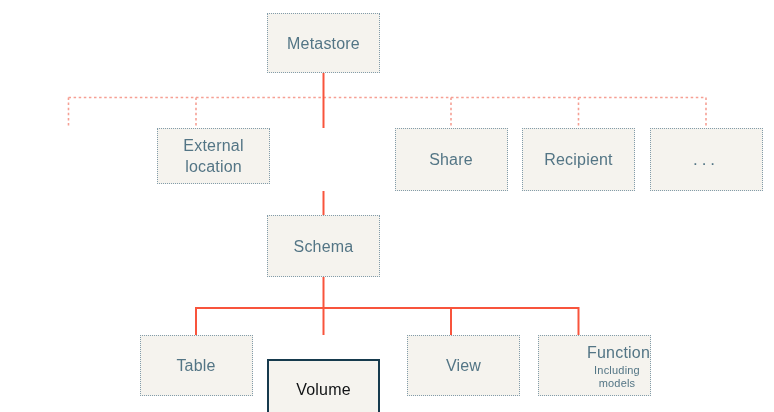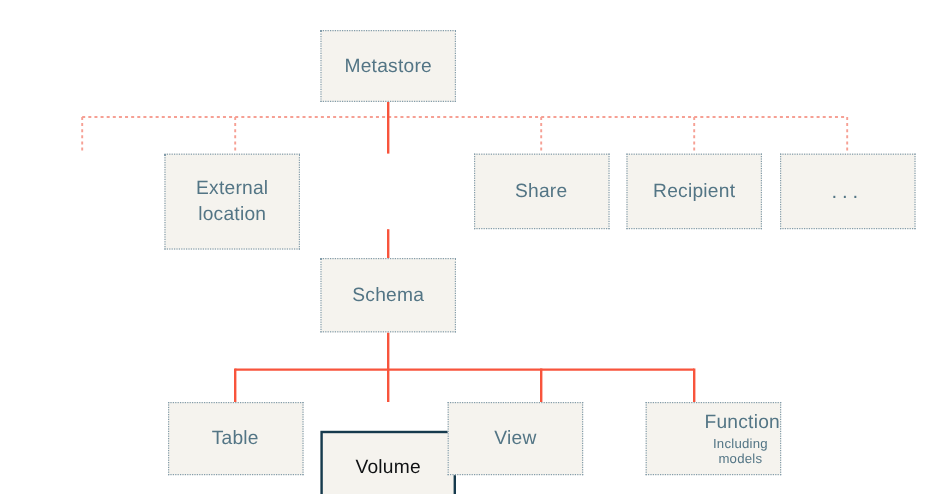--- a/index.html
+++ b/index.html
@@ -65,31 +65,31 @@
   }
   .node.highlight {
     border: 2px solid var(--highlight-border);
     color: var(--highlight-text);
     font-weight: 500;
     margin-top: 24px;
   }
   .node.ellipsis { letter-spacing: 4px; font-size: 17px; }
 
   
-  #node-metastore          { left: 267px;   top: 13px;  height: 60px; margin-top: 12px; }
+  #node-metastore          { left: 267px;   top: 13px;  height: 60px; }
   #node-storage-credential { left: 12px;    top: 128px; height: 63px; }
-  #node-external-location  { left: 137px; top: 128px; height: 80px; }
+  #node-external-location  { left: 157px; top: 128px; height: 56px; }
   #node-catalog            { left: 267px;   top: 128px; height: 63px; }
   #node-share              { left: 394.5px; top: 128px; height: 63px; }
   #node-recipient          { left: 522px;   top: 128px; height: 63px; }
   #node-more               { left: 649.5px; top: 128px; height: 63px; }
   #node-schema             { left: 267px;   top: 215px; height: 62px; }
   #node-table              { left: 139.5px; top: 335px; height: 61px; }
   #node-volume             { left: 267px;   top: 335px; height: 61px; }
-  #node-view               { left: 373px; top: 335px; height: 61px; }
+  #node-view               { left: 407px; top: 335px; height: 61px; }
   #node-function           { left: 538px;   top: 335px; height: 61px; align-items: flex-end; }
 </style>
 </head>
 <body>
 
 <div class="diagram">
 
   <svg class="edges" viewBox="0 0 774 412">
 
     <polyline class="edge-dashed" points="68.5,97.5 706,97.5"></polyline>

